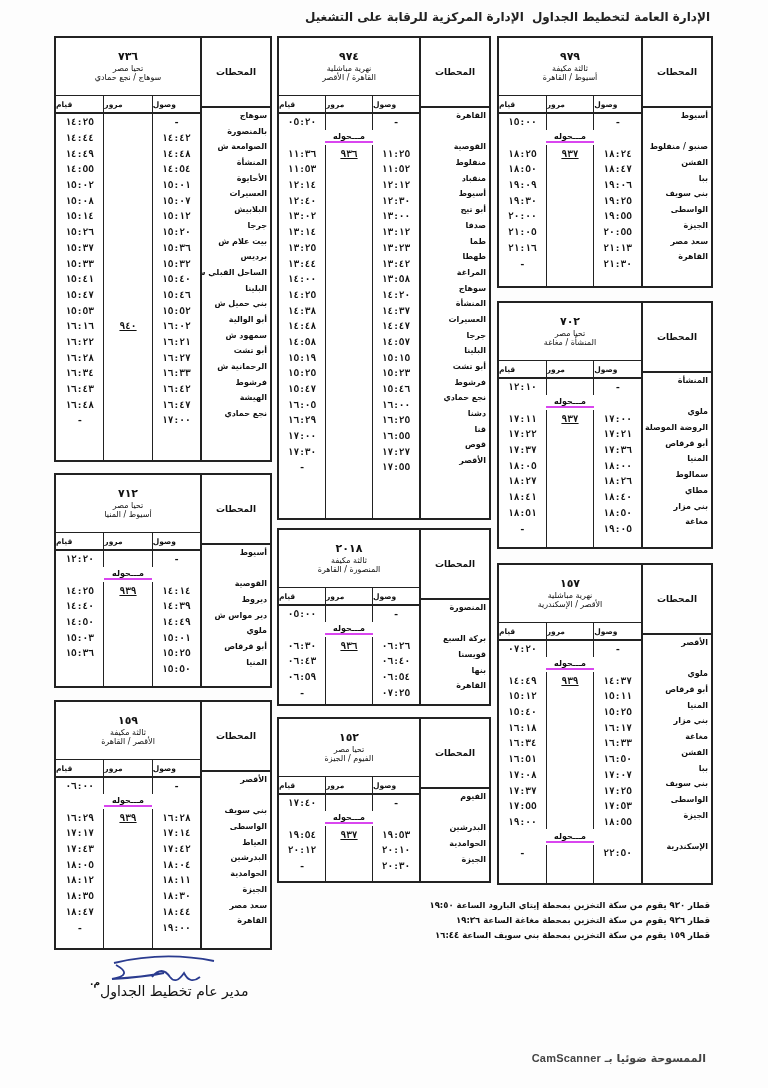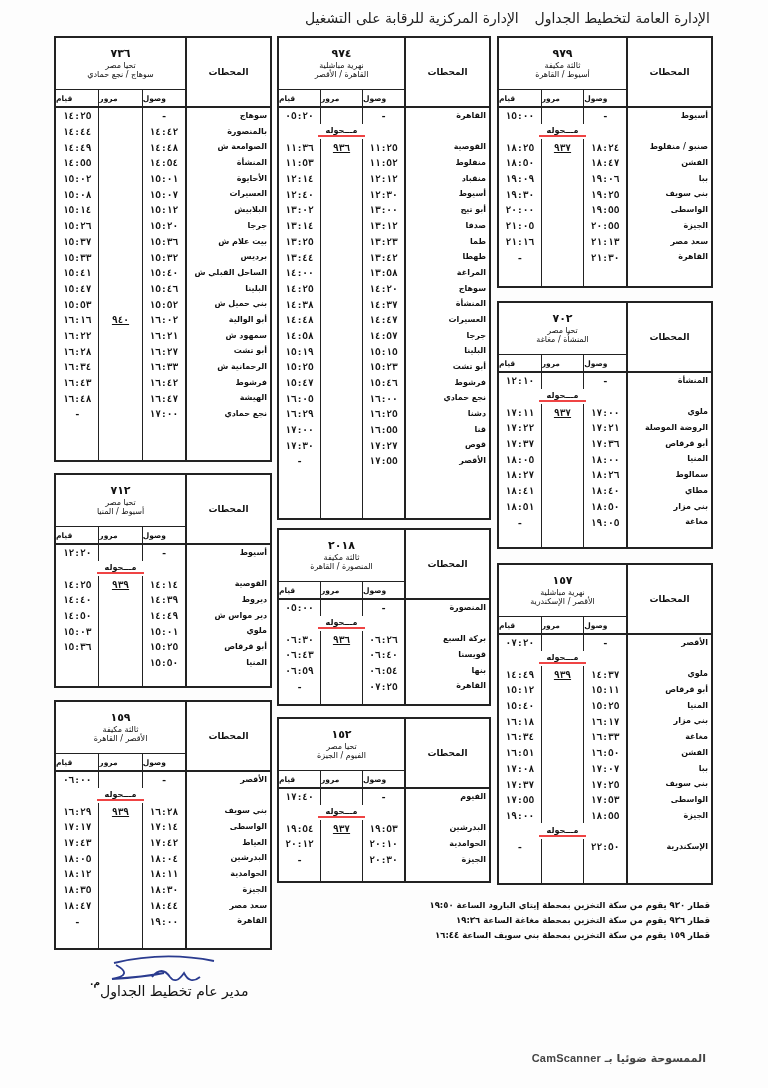--- a/index.html
+++ b/index.html
@@ -1,38 +1,38 @@
 <!DOCTYPE html>
 <html><head>
 <meta charset="utf-8">
 <style>
   * { box-sizing: border-box; margin: 0; padding: 0; }
   html, body { width: 768px; height: 1088px; background: #fdfdfd; overflow: hidden; }
   body { position: relative; font-family: "DejaVu Sans", sans-serif; color: #111; direction: rtl; }
-  .hdr { position: absolute; top: 10px; font-size: 14px; font-weight: normal; color: #222; }
+  .hdr { position: absolute; top: 10px; font-size: 12px; font-weight: bold; color: #222; }
   .hdr.right { right: 58px; }
   .hdr.left { left: 305px; }
 
   .tt { position: absolute; border: 2px solid #222; background: #fff; display: flex; flex-direction: row; }
-  .tt .stations-col { width: 85px; border-left: 2px solid #222; display: flex; flex-direction: column; }
+  .tt .stations-col { width: 70px; border-left: 2px solid #222; display: flex; flex-direction: column; }
   .tt .stations-head { height: 70px; display: flex; align-items: center; justify-content: center; font-size: 9px; font-weight: bold; border-bottom: 2px solid #222; }
   .tt .main { flex: 1; display: flex; flex-direction: column; }
-  .tt .title { height: 52px; display: flex; flex-direction: column; align-items: center; justify-content: center; border-bottom: 1px solid #222; line-height: 1.15; }
+  .tt .title { height: 58px; display: flex; flex-direction: column; align-items: center; justify-content: center; border-bottom: 1px solid #222; line-height: 1.15; }
   .tt .title .num { font-size: 11px; font-weight: bold; }
   .tt .title .type, .tt .title .route { font-size: 8px; font-weight: normal; }
   .tt .colheads { height: 18px; display: flex; border-bottom: 2px solid #222; font-size: 7.5px; font-weight: bold; }
   .tt .colheads div { flex: 1; text-align: left; line-height: 17px; }
   .tt .colheads div + div { border-right: 1px solid #222; }
 
   .tt .body { flex: 1; display: flex; flex-direction: column; position: relative; }
   .row { height: 15.7px; display: flex; font-size: 9.5px; font-weight: bold; align-items: center; }
   .row .c { flex: 1; text-align: center; font-family: "DejaVu Sans Mono", monospace; letter-spacing: -0.3px; }
   .row .c.mid { border-left: 1px solid #222; border-right: 1px solid #222; align-self: stretch; display: flex; align-items: center; justify-content: center; }
   .row.full { justify-content: center; font-size: 8px; }
-  .row.full span { border-bottom: 2px solid #ef4444; padding: 0 8px; }
+  .row.full span { border-bottom: 2px solid #d946ef; padding: 0 8px; }
   .meet { text-decoration: underline; font-family: "DejaVu Sans Mono", monospace; }
   .st { height: 15.7px; font-size: 8px; font-weight: bold; text-align: right; padding-right: 3px; line-height: 15.7px; white-space: nowrap; overflow: hidden; }
   .st.blank { }
   .stbody { display: flex; flex-direction: column; }
 
   .notes { position: absolute; right: 58px; top: 898px; width: 300px; font-size: 8.5px; font-weight: bold; line-height: 15px; }
   .sig { position: absolute; left: 98px; top: 955px; width: 150px; height: 50px; }
   .sig .mark { position: absolute; left: 0; top: 22px; font-size: 9px; font-weight: bold; }
   .sig .role { position: absolute; left: 0; top: 28px; font-size: 14px; font-weight: normal; white-space: nowrap; }
   .footer { position: absolute; right: 62px; top: 1052px; font-size: 11px; color: #444; direction: rtl; font-weight: bold; }

